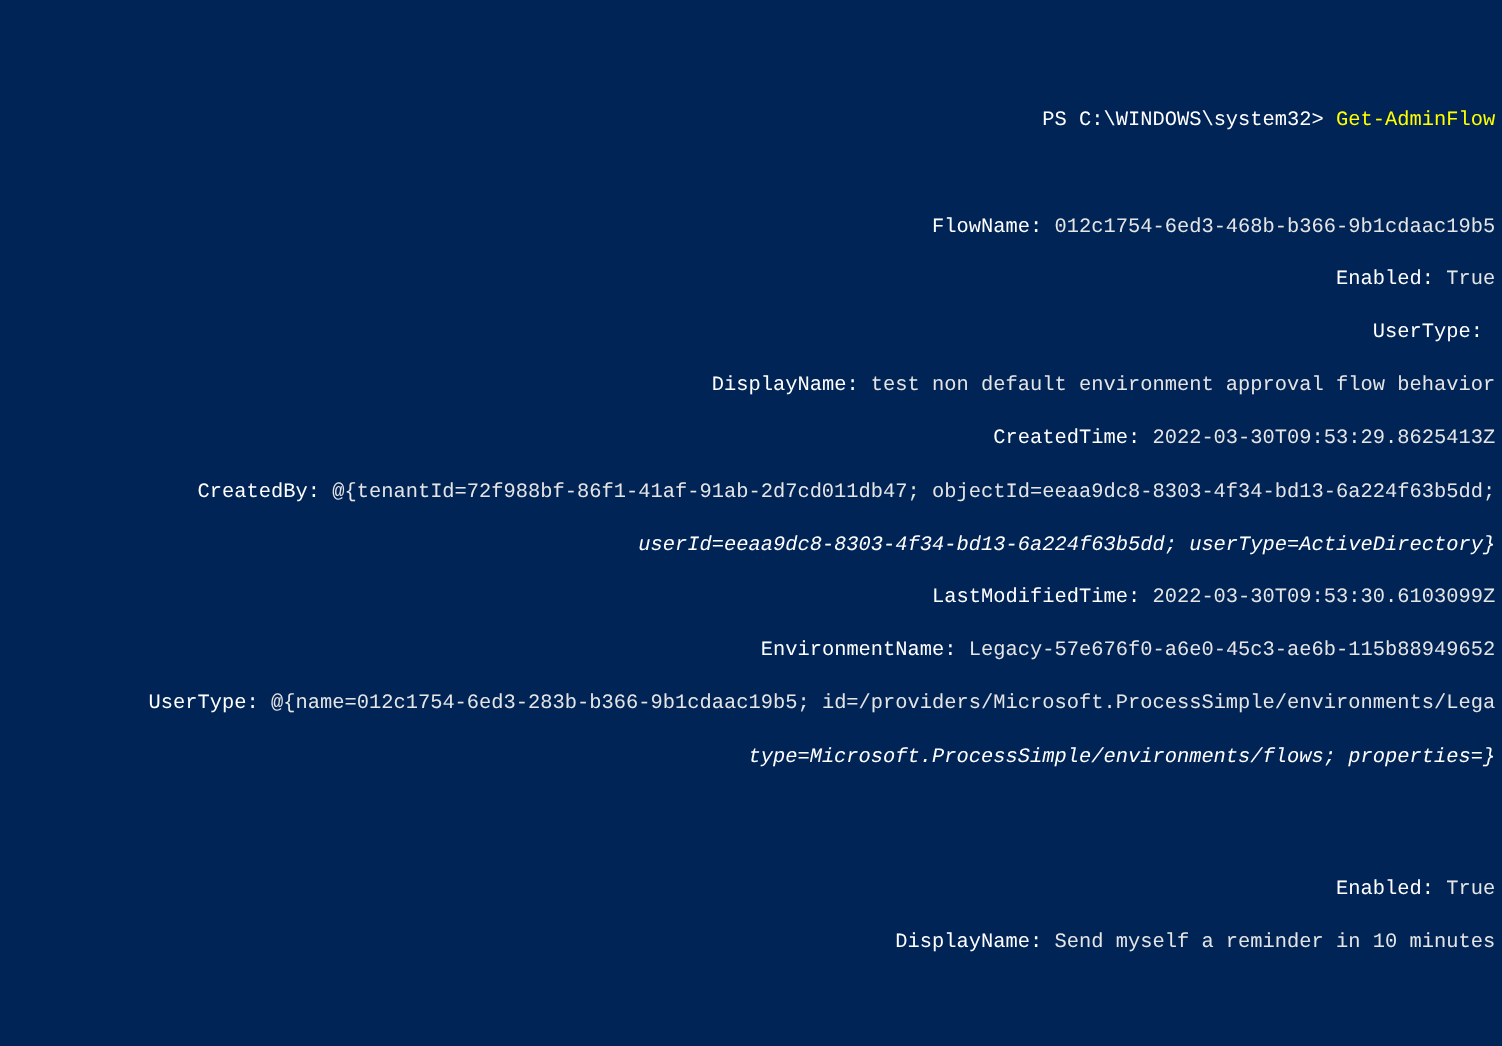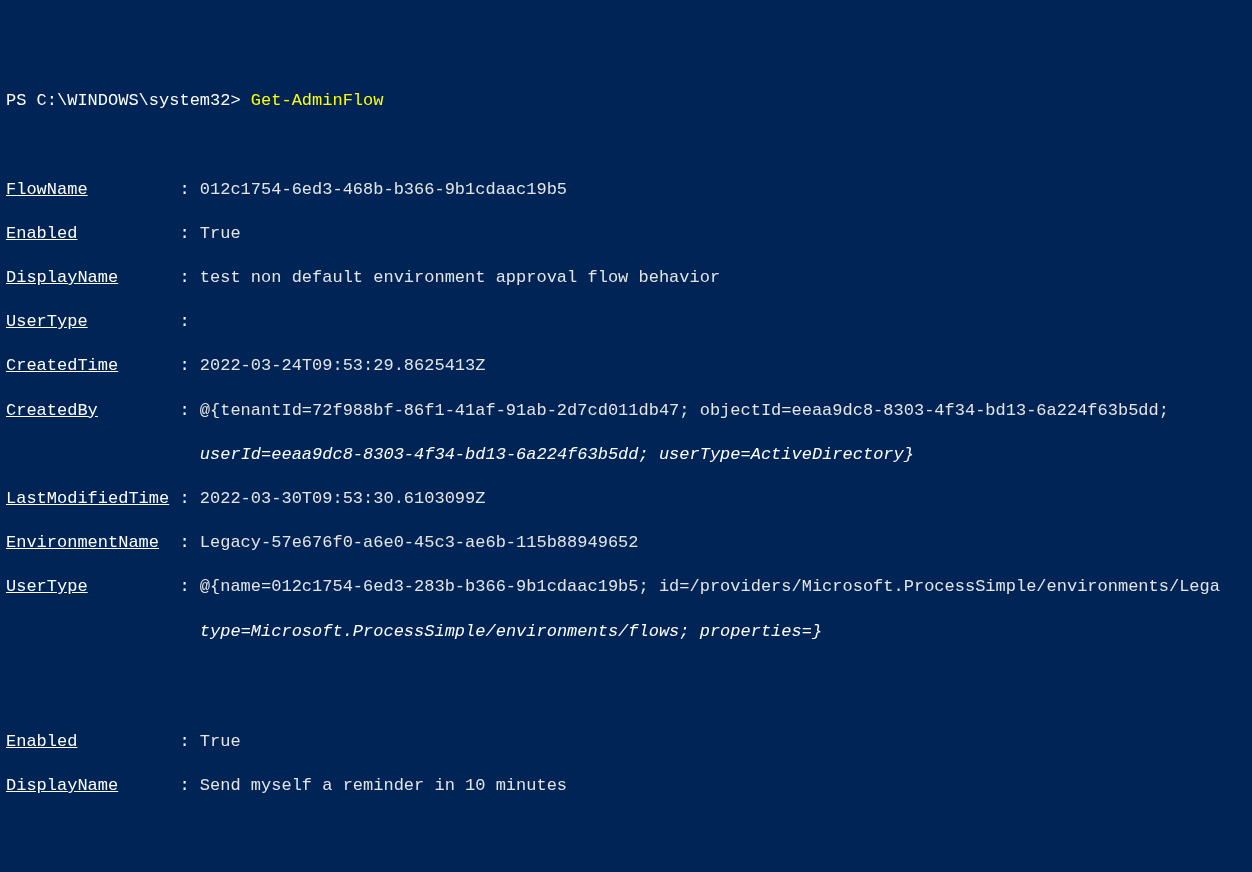--- a/index.html
+++ b/index.html
@@ -1,18 +1,19 @@
 <!DOCTYPE html>
 <html><head>
   <meta charset="utf-8">
   <style>
     * {
       margin: 0;
       padding: 0;
       box-sizing: border-box;
+      text-align: right;
     }
     body {
       background-color: #012456;
       color: #ffffff;
       font-family: Consolas, 'Courier New', monospace;
       font-size: 17px;
       line-height: 1.3;
       padding: 2px 6px;
       white-space: pre;
       overflow: hidden;
@@ -34,21 +35,20 @@
     .record:last-child {
       margin-bottom: 0;
     }
     .prop-row {
       display: block;
     }
     .prop-label {
       display: inline-block;
       width: 17ch;
       color: #ffffff;
-      text-decoration: underline;
     }
     .prop-colon {
       display: inline-block;
       width: 2ch;
       color: #ffffff;
     }
     .prop-value {
       color: #e5e5e5;
     }
     .continuation {
@@ -60,23 +60,23 @@
   </style>
 </head>
 <body>
 
 
 
 <div class="prompt-line"><span class="prompt-prefix">PS C:\WINDOWS\system32&gt; </span><span class="command">Get-AdminFlow</span></div>
 <div class="record">
 <span class="prop-row"><span class="prop-label">FlowName</span><span class="prop-colon">: </span><span class="prop-value">012c1754-6ed3-468b-b366-9b1cdaac19b5</span></span>
 <span class="prop-row"><span class="prop-label">Enabled</span><span class="prop-colon">: </span><span class="prop-value">True</span></span>
+<span class="prop-row"><span class="prop-label">UserType</span><span class="prop-colon">: </span><span class="prop-value"></span></span>
 <span class="prop-row"><span class="prop-label">DisplayName</span><span class="prop-colon">: </span><span class="prop-value">test non default environment approval flow behavior</span></span>
-<span class="prop-row"><span class="prop-label">UserType</span><span class="prop-colon">: </span><span class="prop-value"></span></span>
-<span class="prop-row"><span class="prop-label">CreatedTime</span><span class="prop-colon">: </span><span class="prop-value">2022-03-24T09:53:29.8625413Z</span></span>
+<span class="prop-row"><span class="prop-label">CreatedTime</span><span class="prop-colon">: </span><span class="prop-value">2022-03-30T09:53:29.8625413Z</span></span>
 <span class="prop-row"><span class="prop-label">CreatedBy</span><span class="prop-colon">: </span><span class="prop-value">@{tenantId=72f988bf-86f1-41af-91ab-2d7cd011db47; objectId=eeaa9dc8-8303-4f34-bd13-6a224f63b5dd;</span></span>
 <span class="continuation">userId=eeaa9dc8-8303-4f34-bd13-6a224f63b5dd; userType=ActiveDirectory}</span>
 <span class="prop-row"><span class="prop-label">LastModifiedTime</span><span class="prop-colon">: </span><span class="prop-value">2022-03-30T09:53:30.6103099Z</span></span>
 <span class="prop-row"><span class="prop-label">EnvironmentName</span><span class="prop-colon">: </span><span class="prop-value">Legacy-57e676f0-a6e0-45c3-ae6b-115b88949652</span></span>
 <span class="prop-row"><span class="prop-label">UserType</span><span class="prop-colon">: </span><span class="prop-value">@{name=012c1754-6ed3-283b-b366-9b1cdaac19b5; id=/providers/Microsoft.ProcessSimple/environments/Lega</span></span>
 <span class="continuation">type=Microsoft.ProcessSimple/environments/flows; properties=}</span>
 </div>
 <div class="record">
 <span class="prop-row"><span class="prop-label">Enabled</span><span class="prop-colon">: </span><span class="prop-value">True</span></span>
 <span class="prop-row"><span class="prop-label">DisplayName</span><span class="prop-colon">: </span><span class="prop-value">Send myself a reminder in 10 minutes</span></span>

